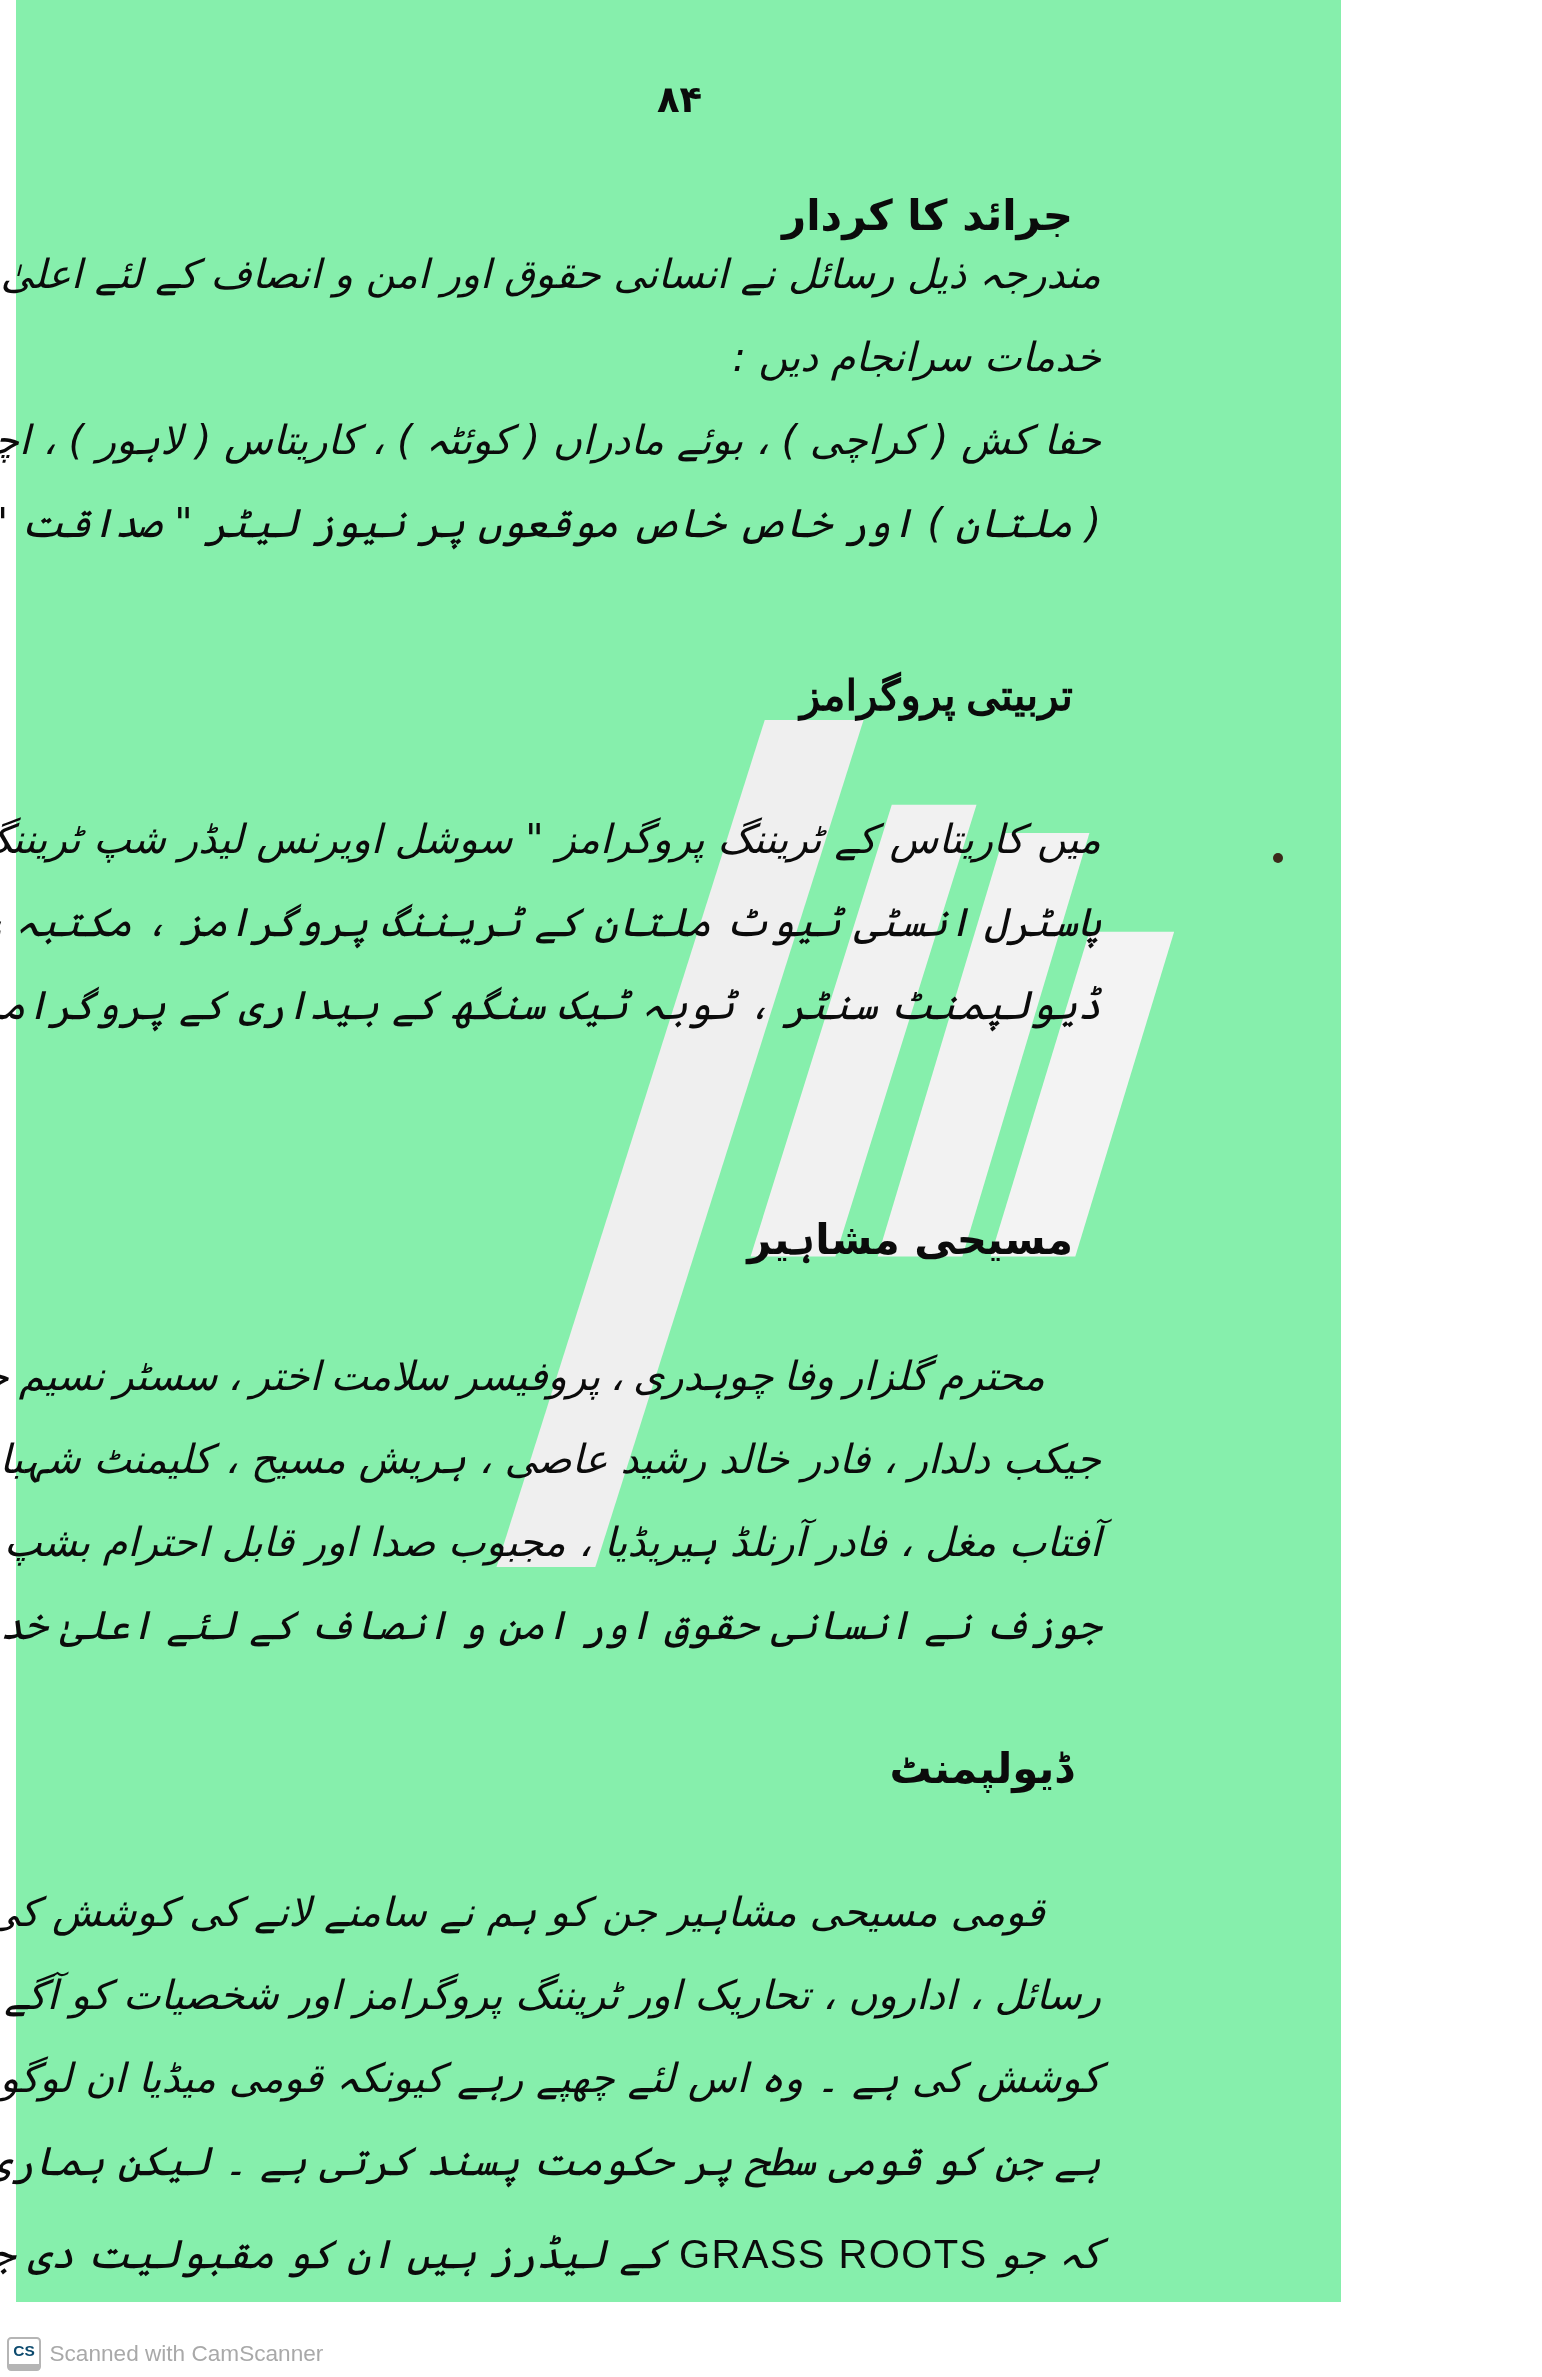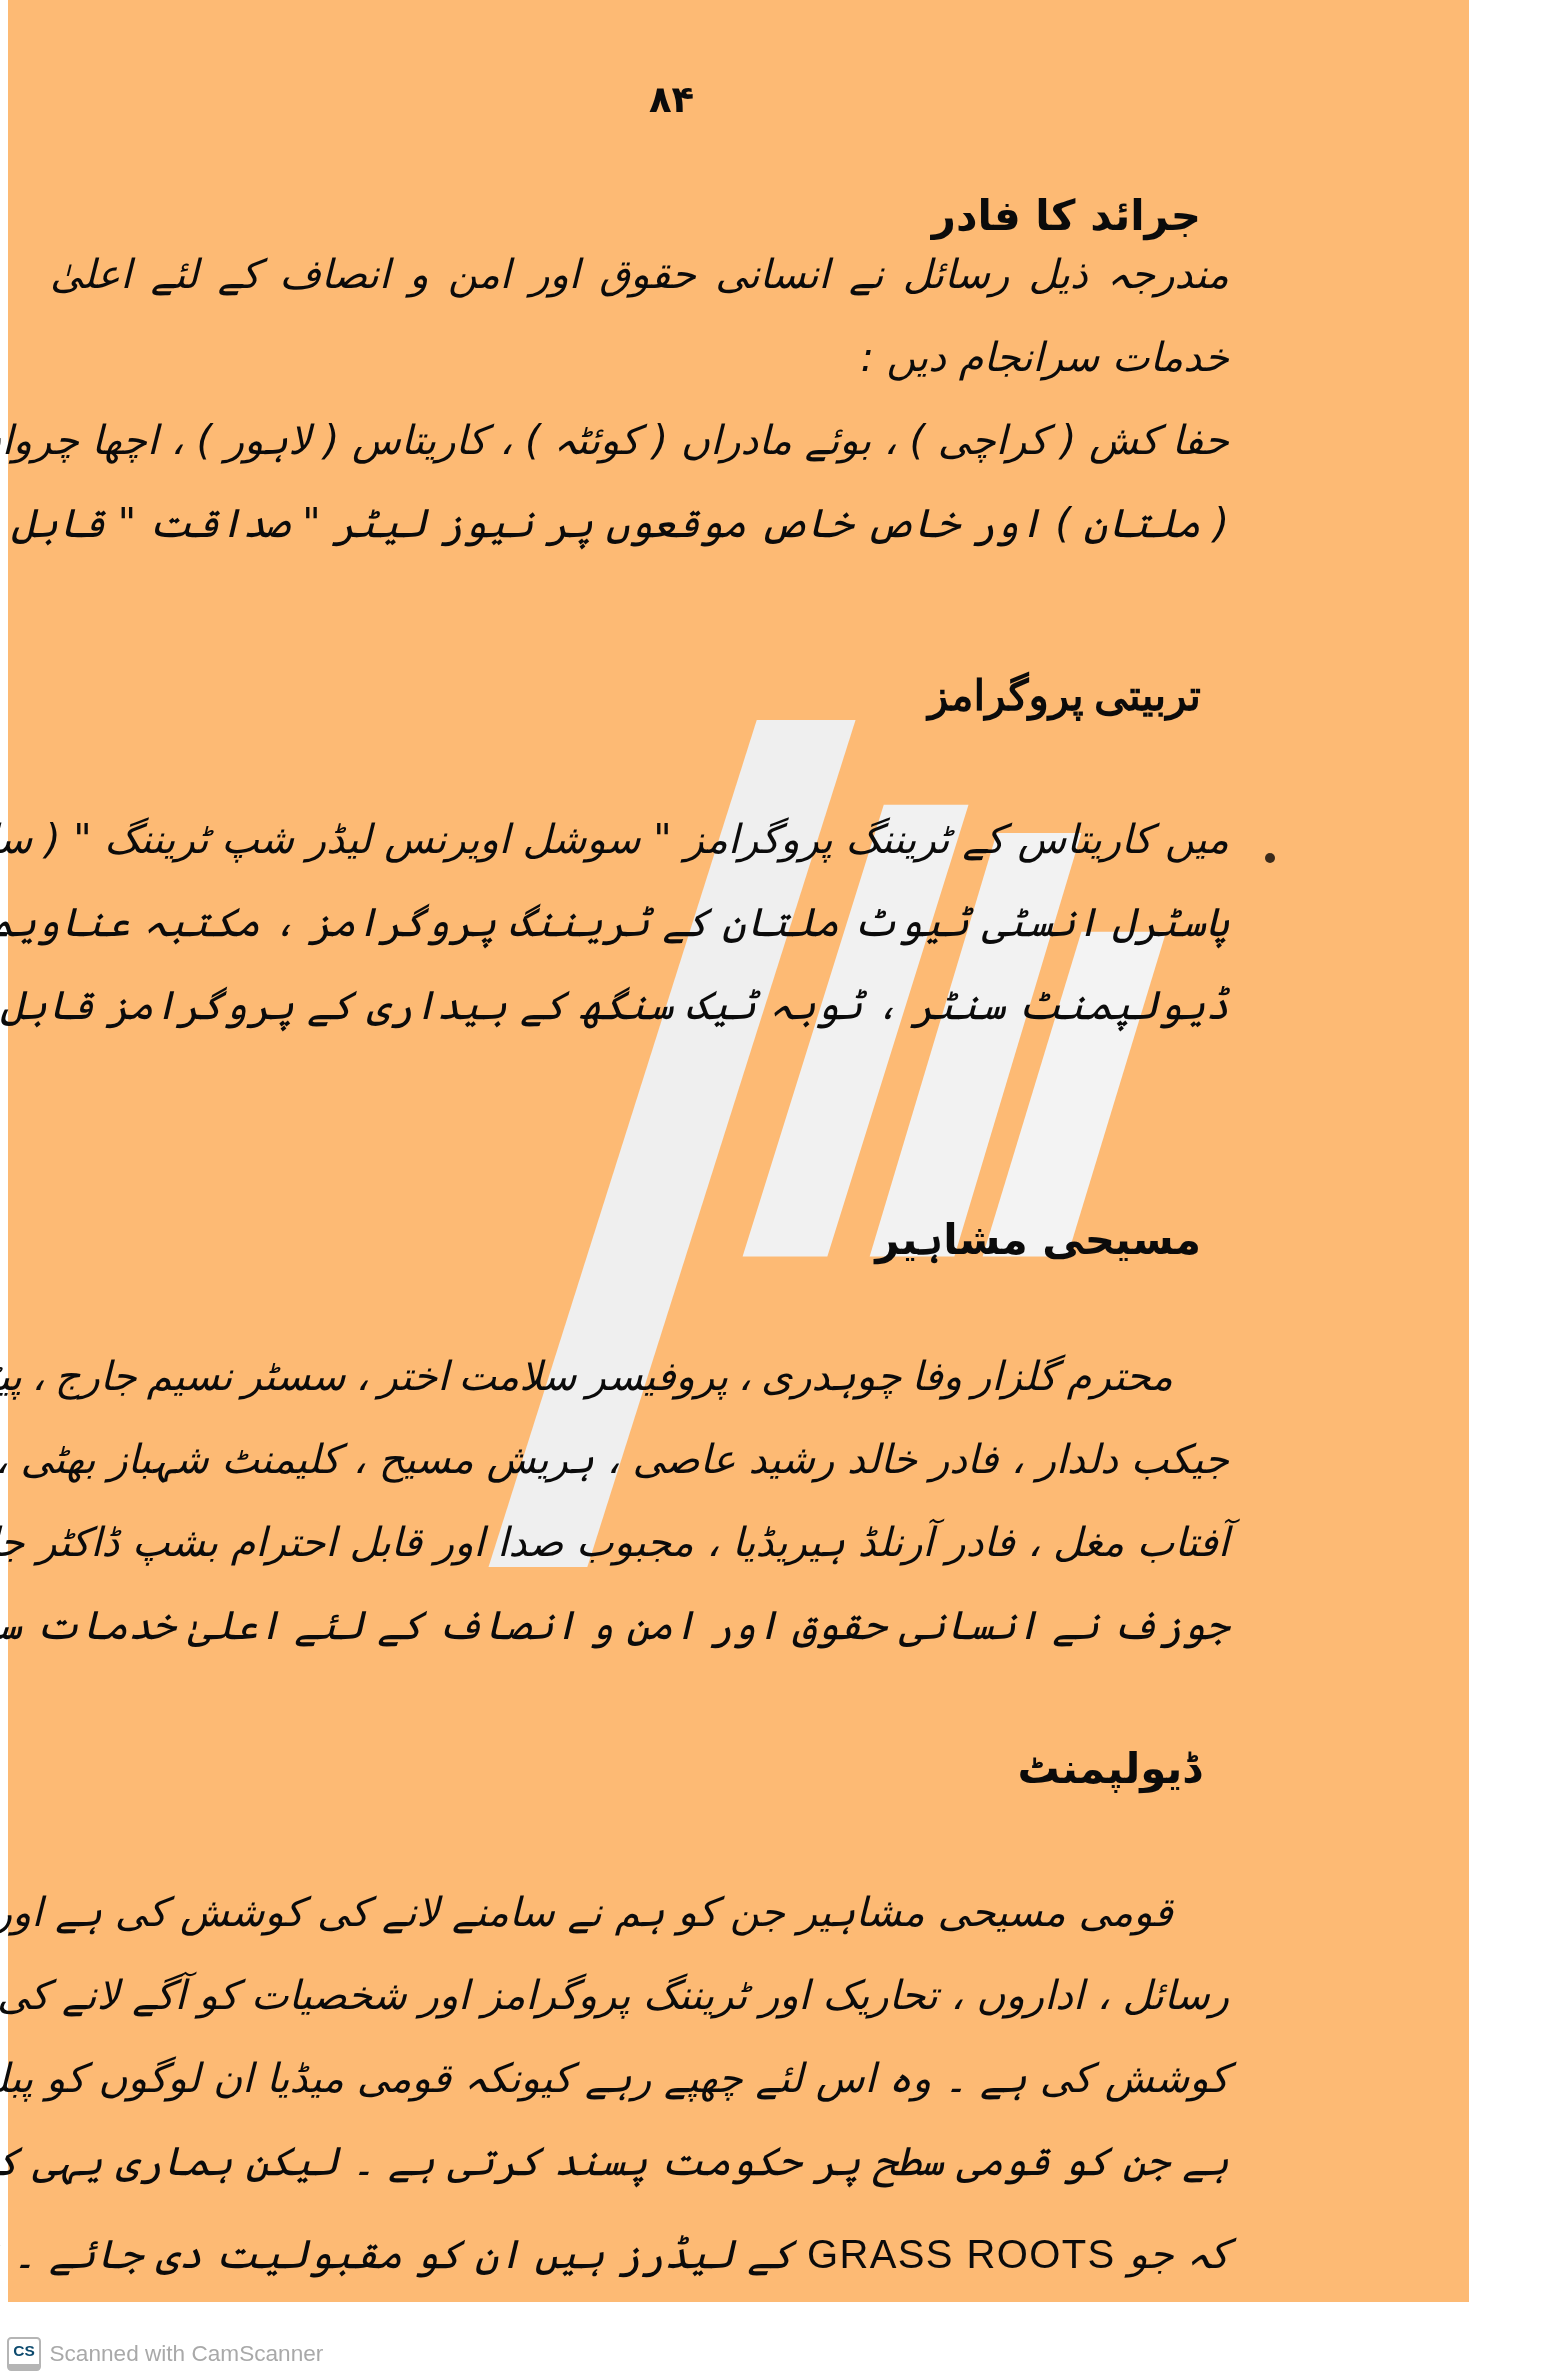--- a/index.html
+++ b/index.html
@@ -10,24 +10,24 @@
     body {
       width: 1542px;
       height: 2377px;
       position: relative;
       overflow: hidden;
       font-family: "DejaVu Sans", sans-serif;
       color: #0b0b0b;
     }
     .page {
       position: absolute;
-      left: 8px; top: 0;
-      width: 1461px;
+      left: 16px; top: 0;
+      width: 1325px;
       height: 2302px;
-      background: #fdba74;
+      background: #86efac;
     }
     .watermark {
       position: absolute;
       left: 452px;
       top: 720px;
       width: 777px;
       height: 847px;
       pointer-events: none;
     }
     .page-number {
@@ -116,21 +116,21 @@
 
   <svg class="watermark" viewBox="0 0 1100 1200">
     <polygon points="420,0 560,0 180,1200 40,1200" fill="#efefef"></polygon>
     <polygon points="600,120 720,120 520,760 400,760" fill="#f1f1f1"></polygon>
     <polygon points="760,160 880,160 700,760 580,760" fill="#f2f2f2"></polygon>
     <polygon points="880,300 1000,300 860,760 740,760" fill="#f3f3f3"></polygon>
   </svg>
 
   <div class="page-number">۸۴</div>
 
-  <div class="heading" style="top:191px;">جرائد کا فادر</div>
+  <div class="heading" style="top:191px;">جرائد کا کردار</div>
   <div class="text-block" style="top:233px;">
     <span class="line justify">مندرجہ ذیل رسائل نے انسانی حقوق اور امن و انصاف کے لئے اعلیٰ</span>
     <span class="line short" style="padding-right:0; margin-right:0;">خدمات سرانجام دیں :</span>
     <span class="line justify">حفا کش ( کراچی ) ، بوئے مادراں ( کوئٹہ ) ، کاریتاس ( لاہور ) ، اچھا چرواہا</span>
     <span class="line justify">( ملتان ) اور خاص خاص موقعوں پر نیوز لیٹر " صداقت " قابل ذکر ہے ۔</span>
   </div>
 
   <div class="heading" style="top:671px;font-family:Liberation Serif, serif;">تربیتی پروگرامز</div>
   <div class="text-block" style="top:798px;">
     <span class="line justify">میں کاریتاس کے ٹریننگ پروگرامز " سوشل اویرنس لیڈر شپ ٹریننگ " ( سالٹ</span>

